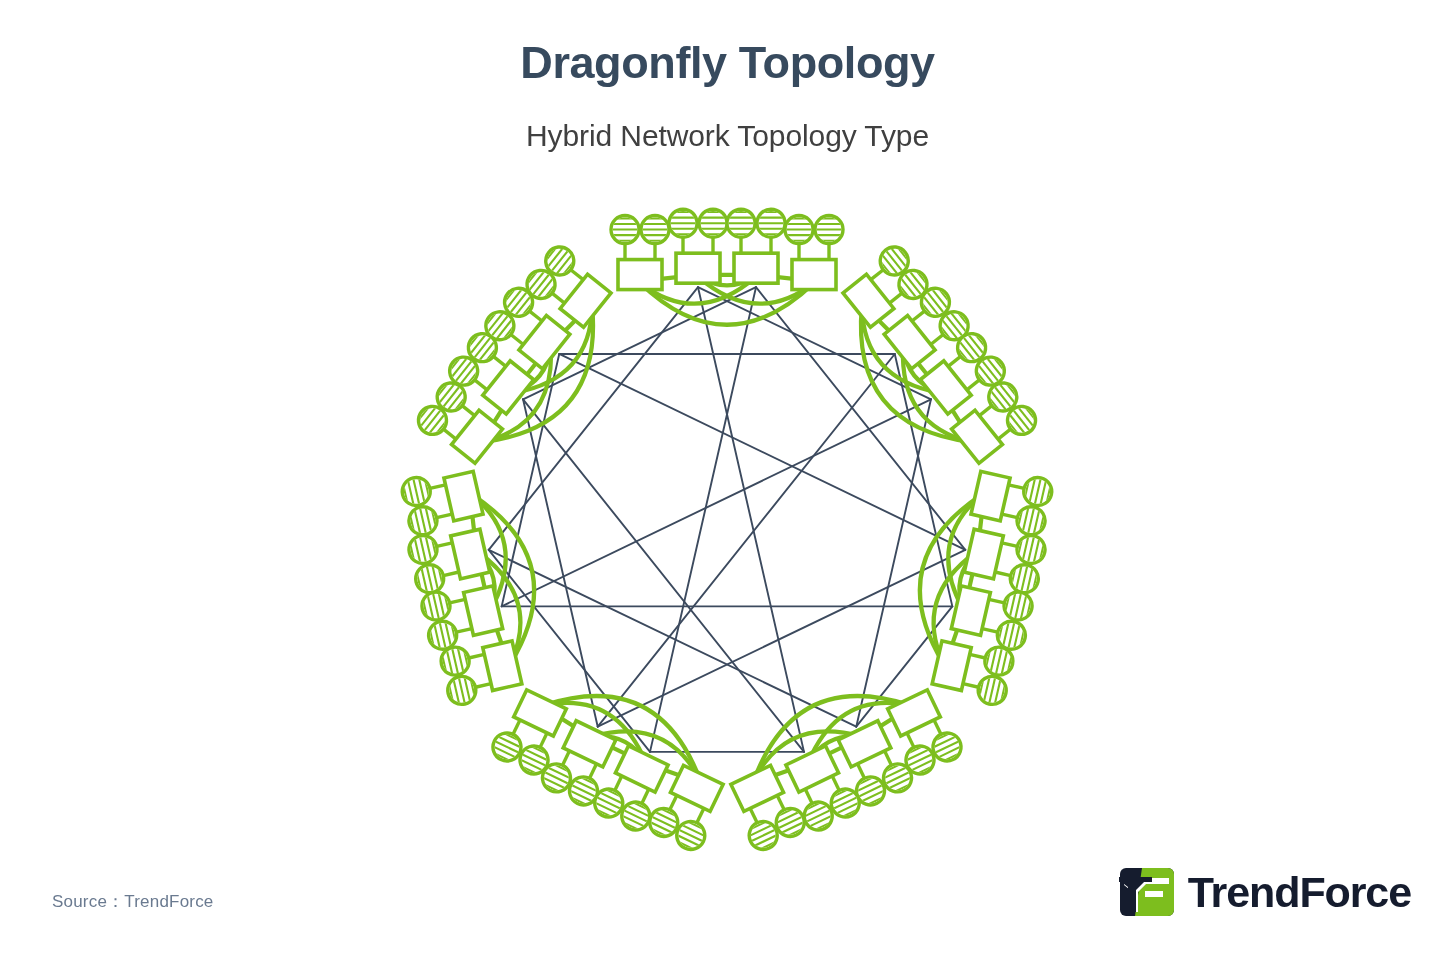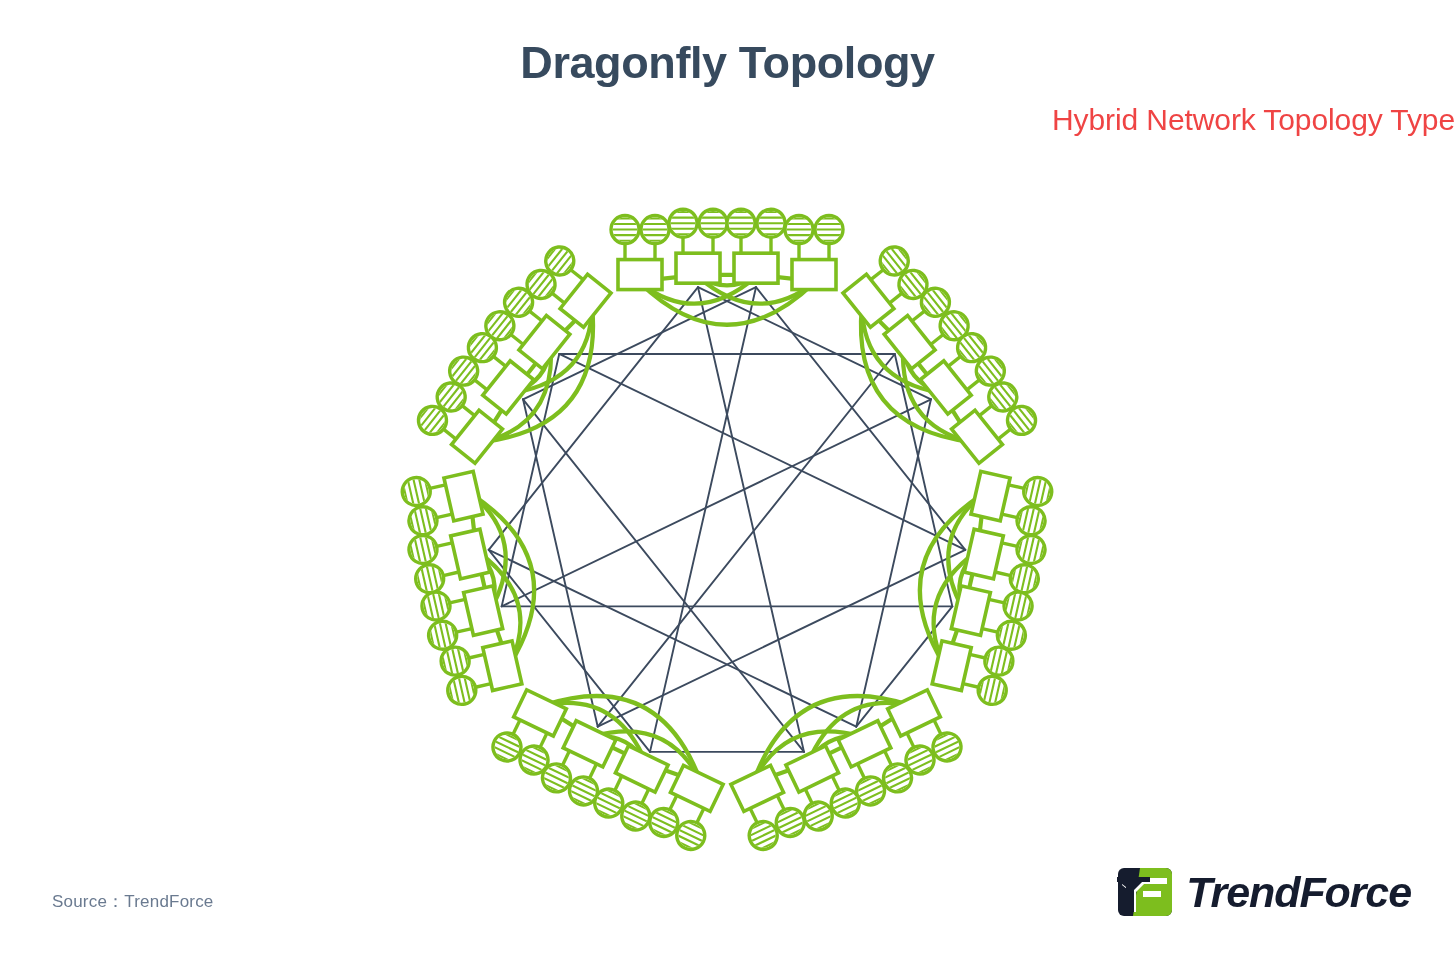--- a/index.html
+++ b/index.html
@@ -37,25 +37,24 @@
     font-size: 45px;
     font-weight: bold;
     color: #374A5E;
     letter-spacing: -0.4px;
     line-height: 1.12;
     margin: 0;
   }
   .chart-subtitle {
     font-size: 30px;
     font-weight: normal;
-    color: #ef4444;
+    color: #404040;
     line-height: 1.2;
-    margin: 14px 0 0 0;
+    margin: 30px 0 0 0;
     letter-spacing: -0.1px;
-    text-align: right;
   }
 
   
   .figure-wrap {
     position: absolute;
     left: 0;
     top: 175px;
     width: 1455px;
     height: 700px;
   }
@@ -72,21 +71,20 @@
     text-align: right;
   }
 
   .brand {
     position: absolute;
     right: 44px;
     top: 866px;
     display: flex;
     align-items: center;
     gap: 12px;
-    font-style: italic;
   }
   .brand-mark { display: block; }
   .brand-text {
     font-size: 43px;
     font-weight: bold;
     color: #151C2E;
     letter-spacing: -1.1px;
     line-height: 1;
     white-space: nowrap;
   }

